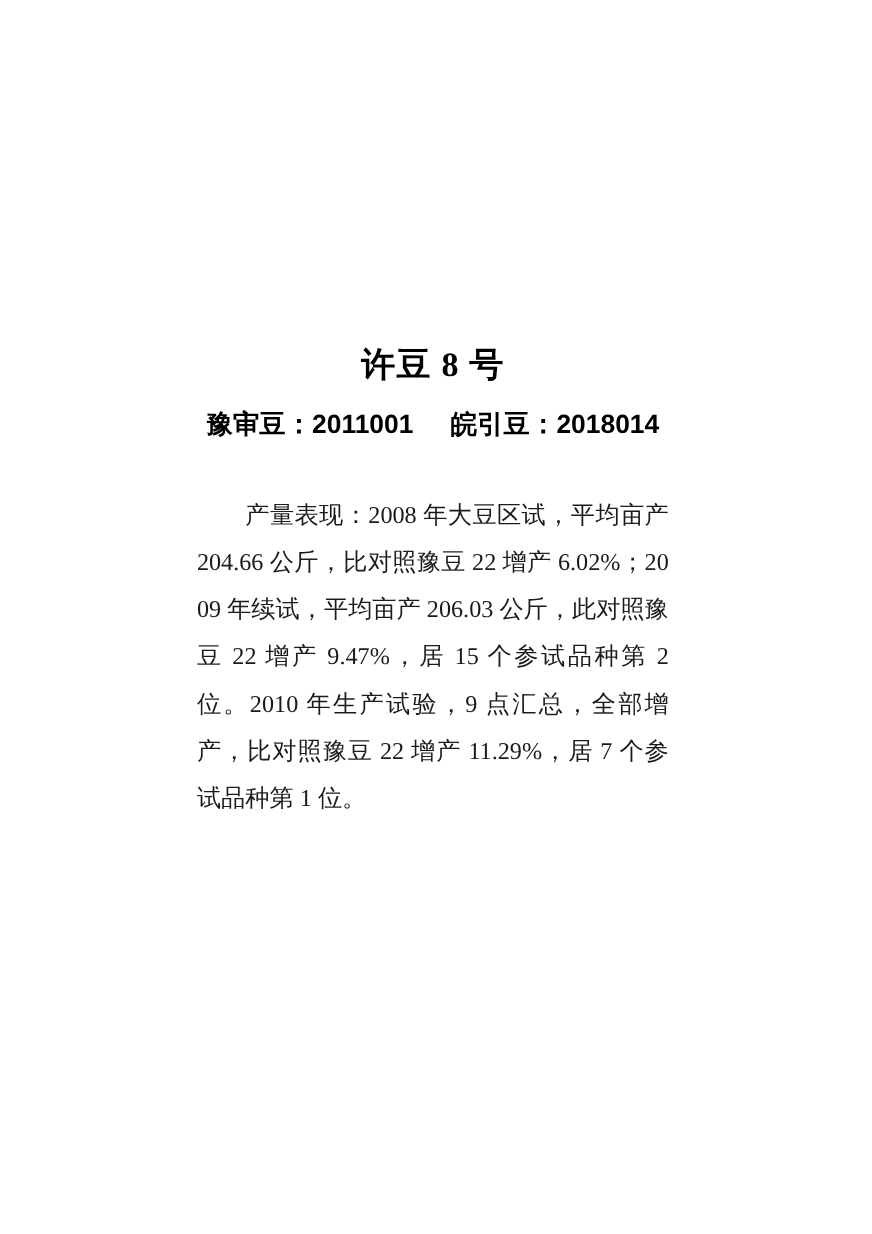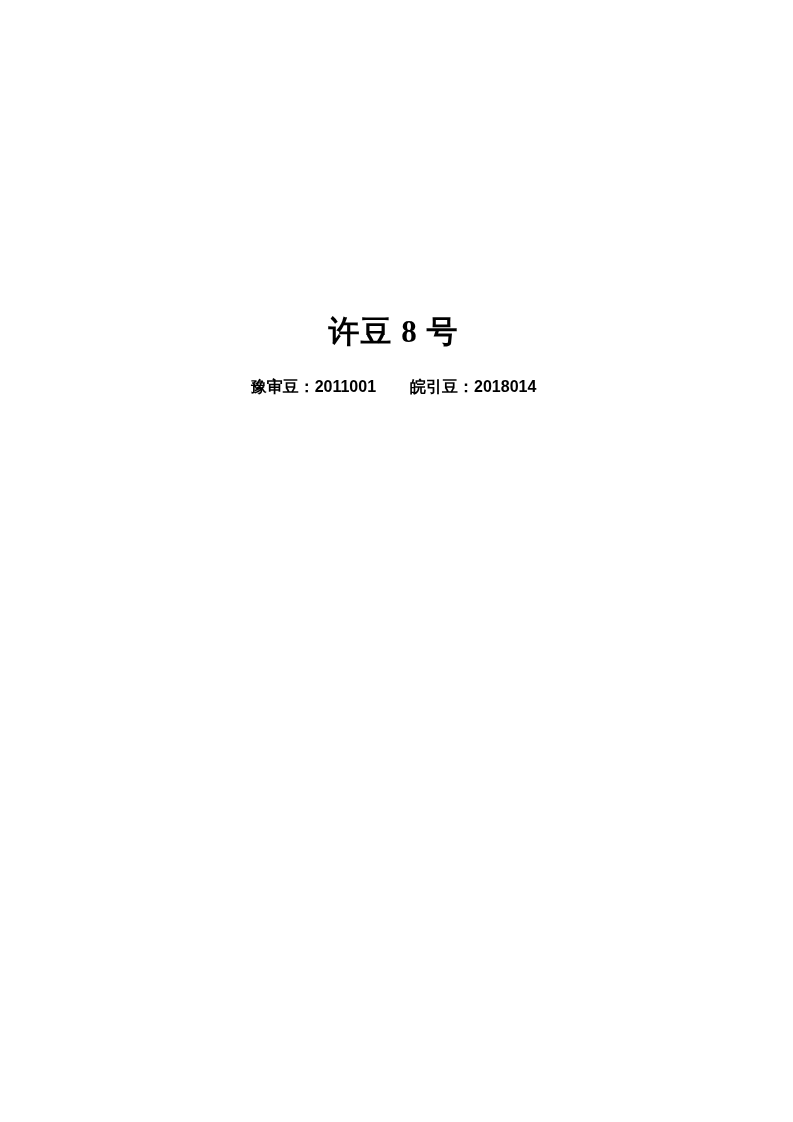--- a/index.html
+++ b/index.html
@@ -24,21 +24,21 @@
     font-size: 31px;
     line-height: 40px;
     font-weight: 700;
     color: #000000;
     letter-spacing: 1px;
     font-family: "Liberation Serif", "DejaVu Serif", serif;
   }
   .doc-subtitle {
     margin-top: 22px;
     text-align: center;
-    font-size: 16px;
+    font-size: 24px;
     line-height: 26px;
     font-weight: 700;
     color: #000000;
     font-family: "Liberation Sans", "DejaVu Sans", sans-serif;
   }
   .doc-subtitle .approval-gap {
     display: inline-block;
     width: 34px;
   }
   .doc-body {
@@ -59,15 +59,16 @@
 
 <div class="page">
 
   <h1 class="doc-title">许豆 8 号</h1>
 
   <div class="doc-subtitle">
     <span>豫审豆：2011001</span><span class="approval-gap"></span><span>皖引豆：2018014</span>
   </div>
 
   <div class="doc-body">
+    <p>产量表现：2008 年大豆区试，平均亩产 204.66 公斤，比对照豫豆 22 增产 6.02%；2009 年续试，平均亩产 206.03 公斤，此对照豫豆 22 增产 9.47%，居 15 个参试品种第 2 位。2010 年生产试验，9 点汇总，全部增产，比对照豫豆 22 增产 11.29%，居 7 个参试品种第 1 位。</p>
   </div>
 
 </div>
 
 </body></html>

